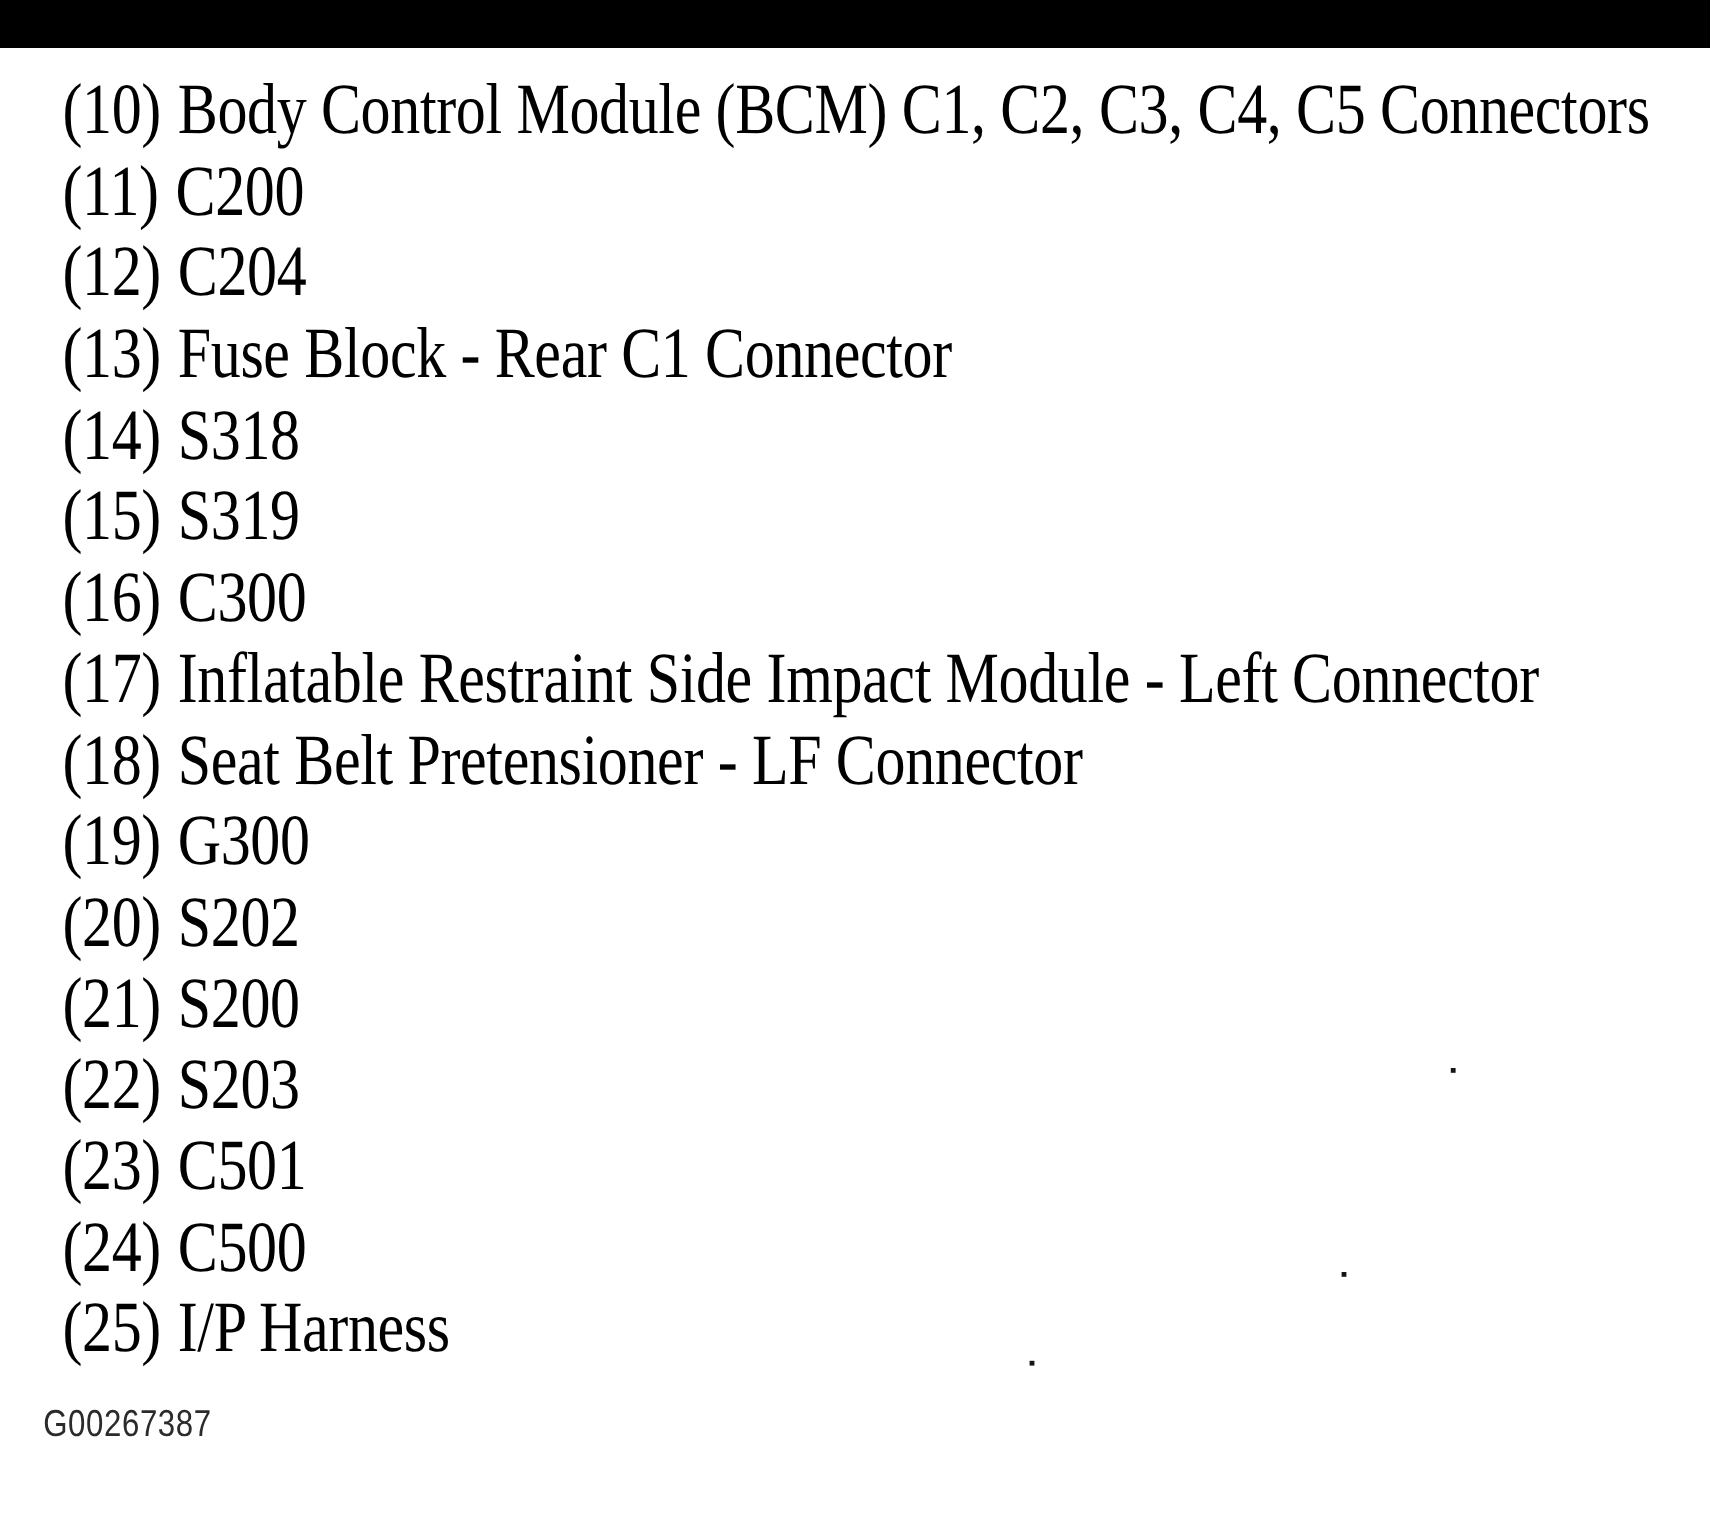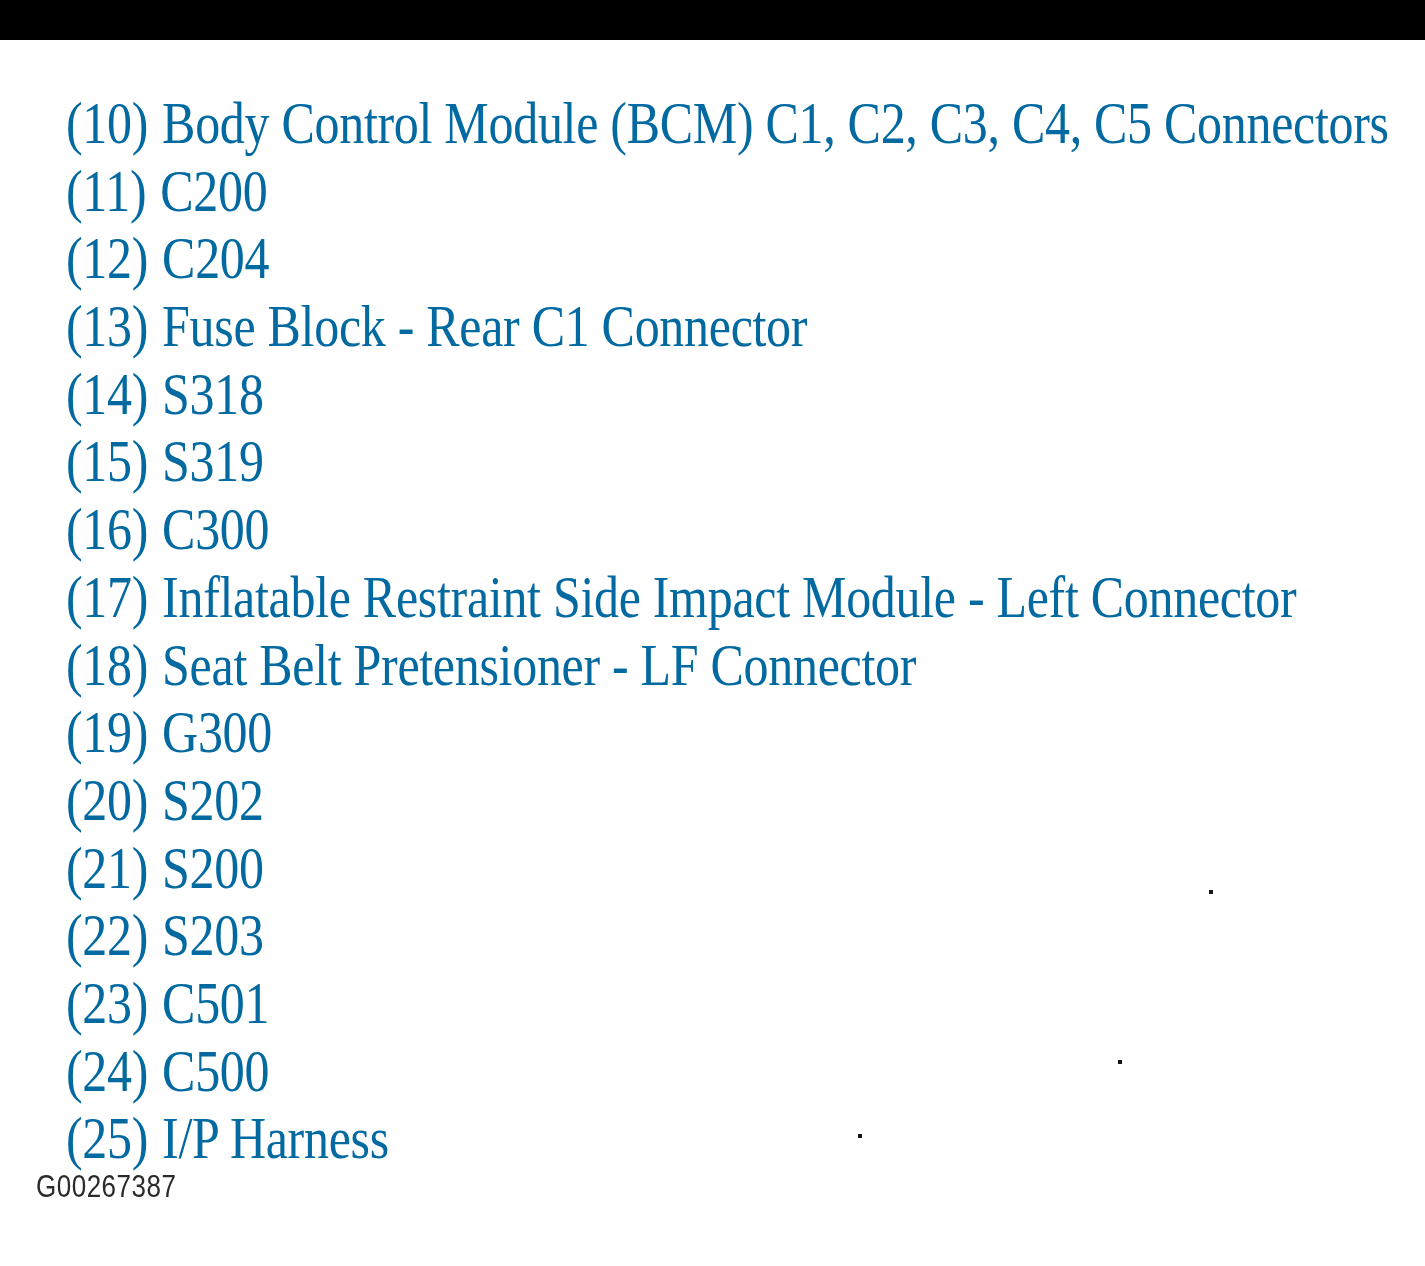--- a/index.html
+++ b/index.html
@@ -23,27 +23,26 @@
   }
   .top-bar {
     position: absolute;
     left: 0; top: 0;
     width: 1425px;
     height: 40px;
     background: #000000;
   }
   .legend {
     position: absolute;
-    left: 66px;
+    left: 52px;
     top: 58px;
     right: 10px;
-    color: #0369a1;
+    color: #000000;
     font-size: 50px;
     font-weight: normal;
-    margin-top: 32px;
   }
   .line {
     height: 67.7px;
     line-height: 67.7px;
     white-space: nowrap;
     transform: scaleY(1.2);
     transform-origin: 0 50%;
     letter-spacing: -0.3px;
   }
   .line .lbl {

